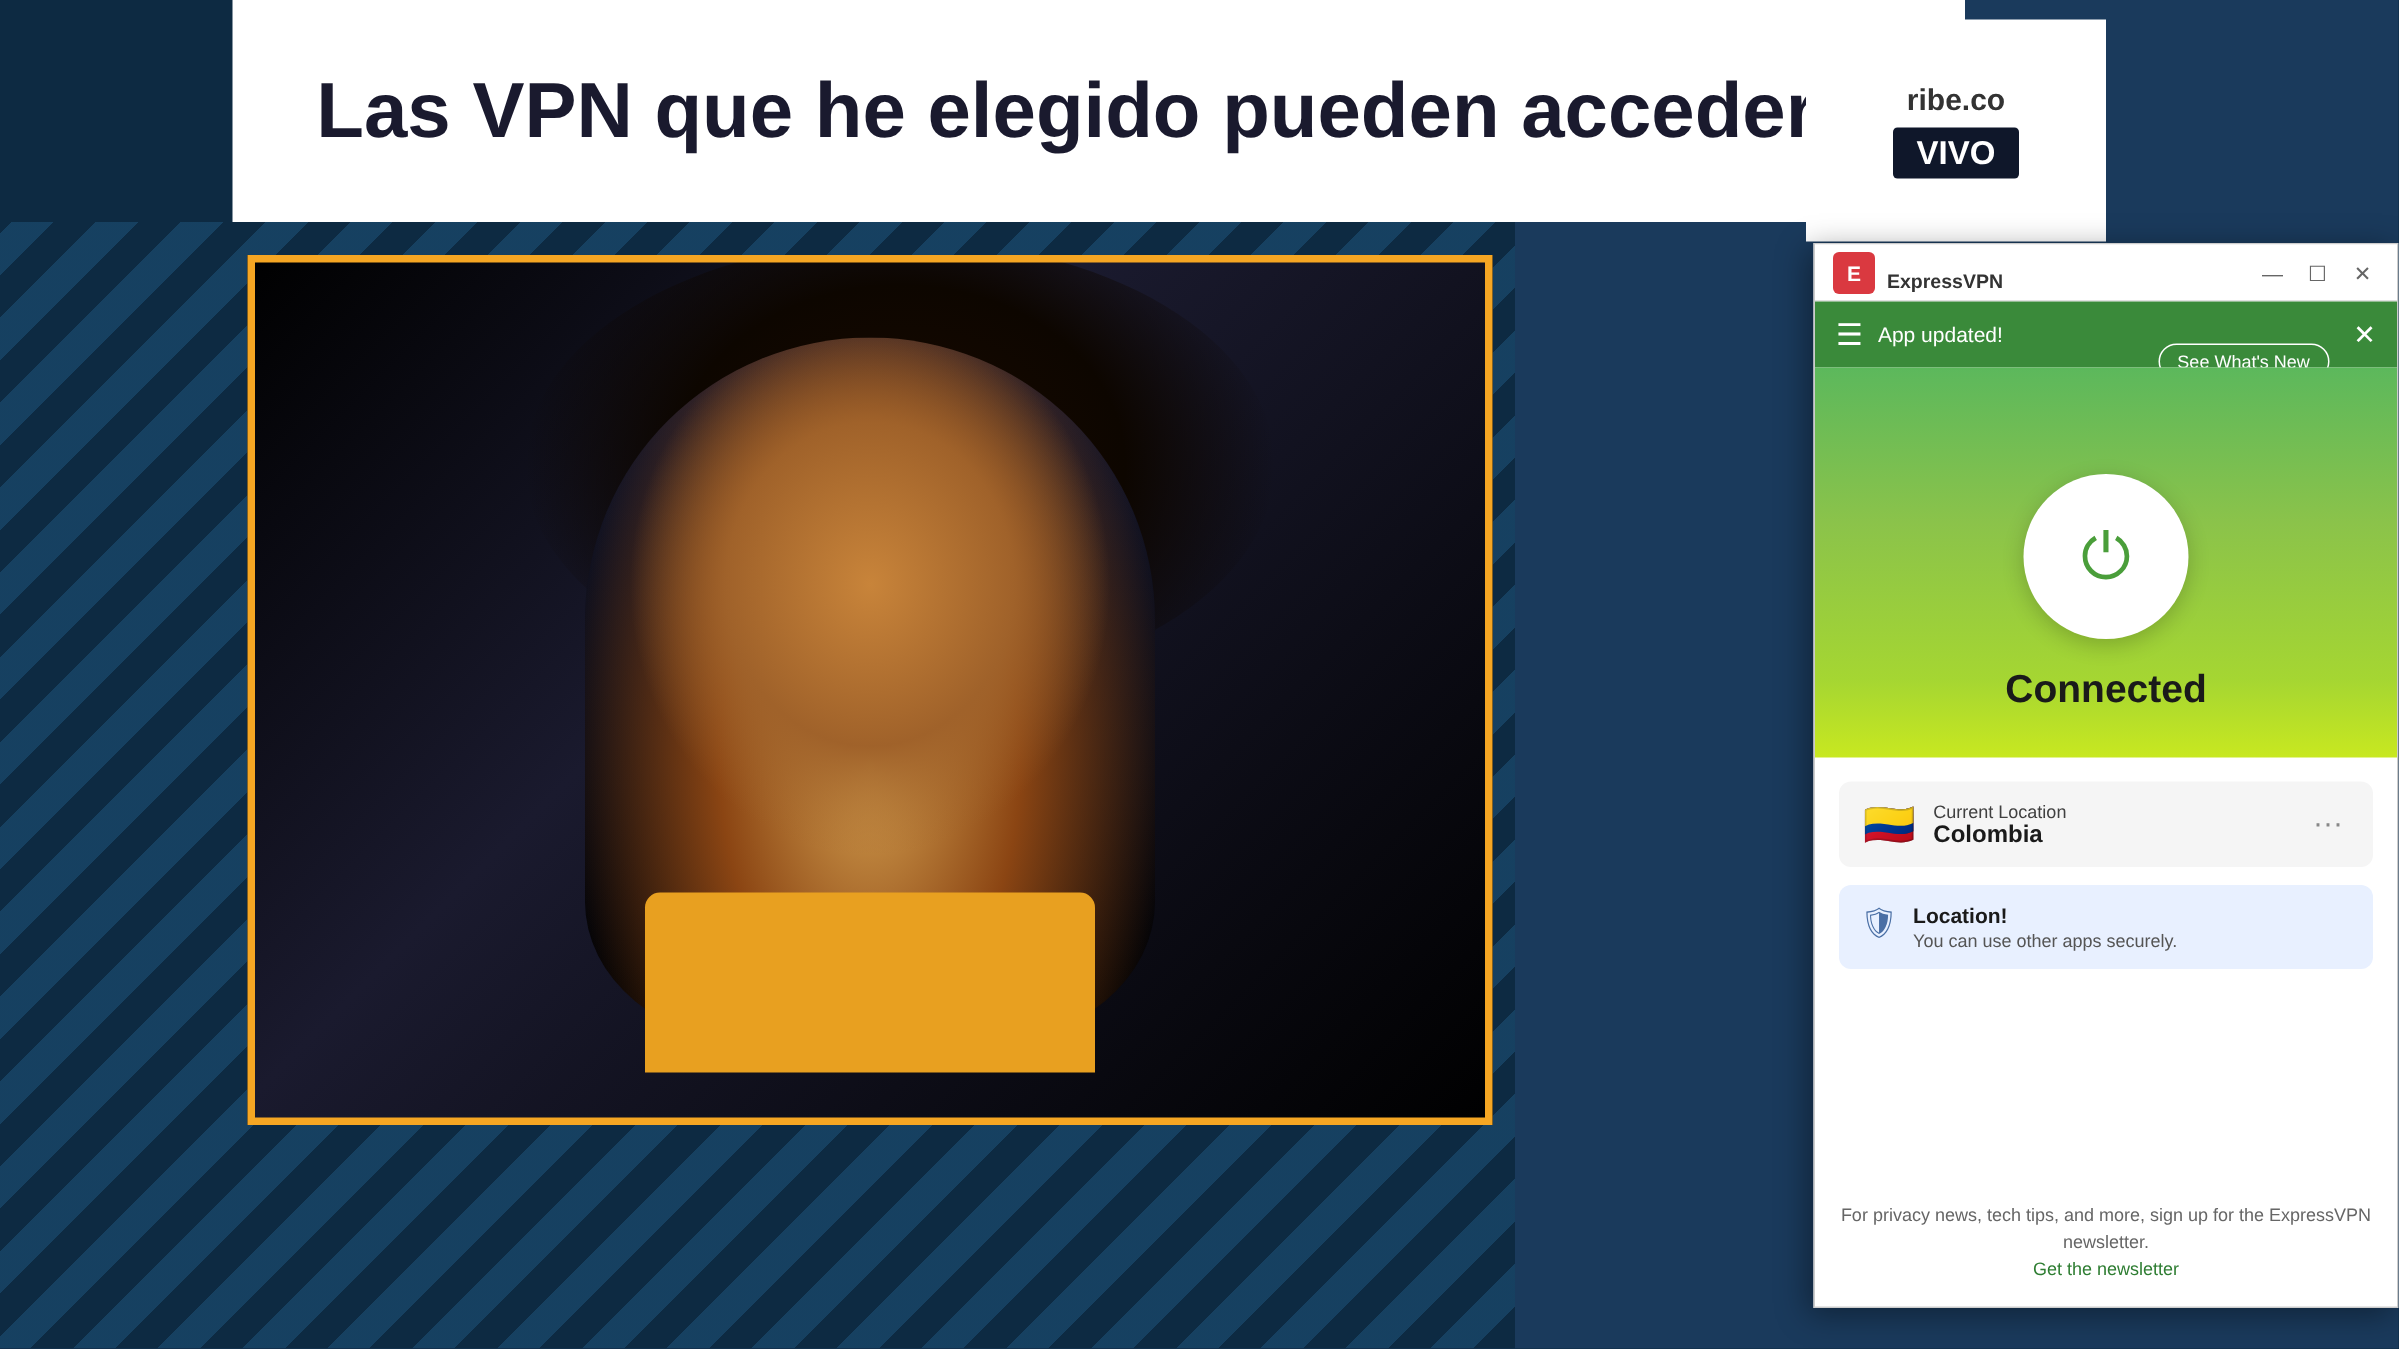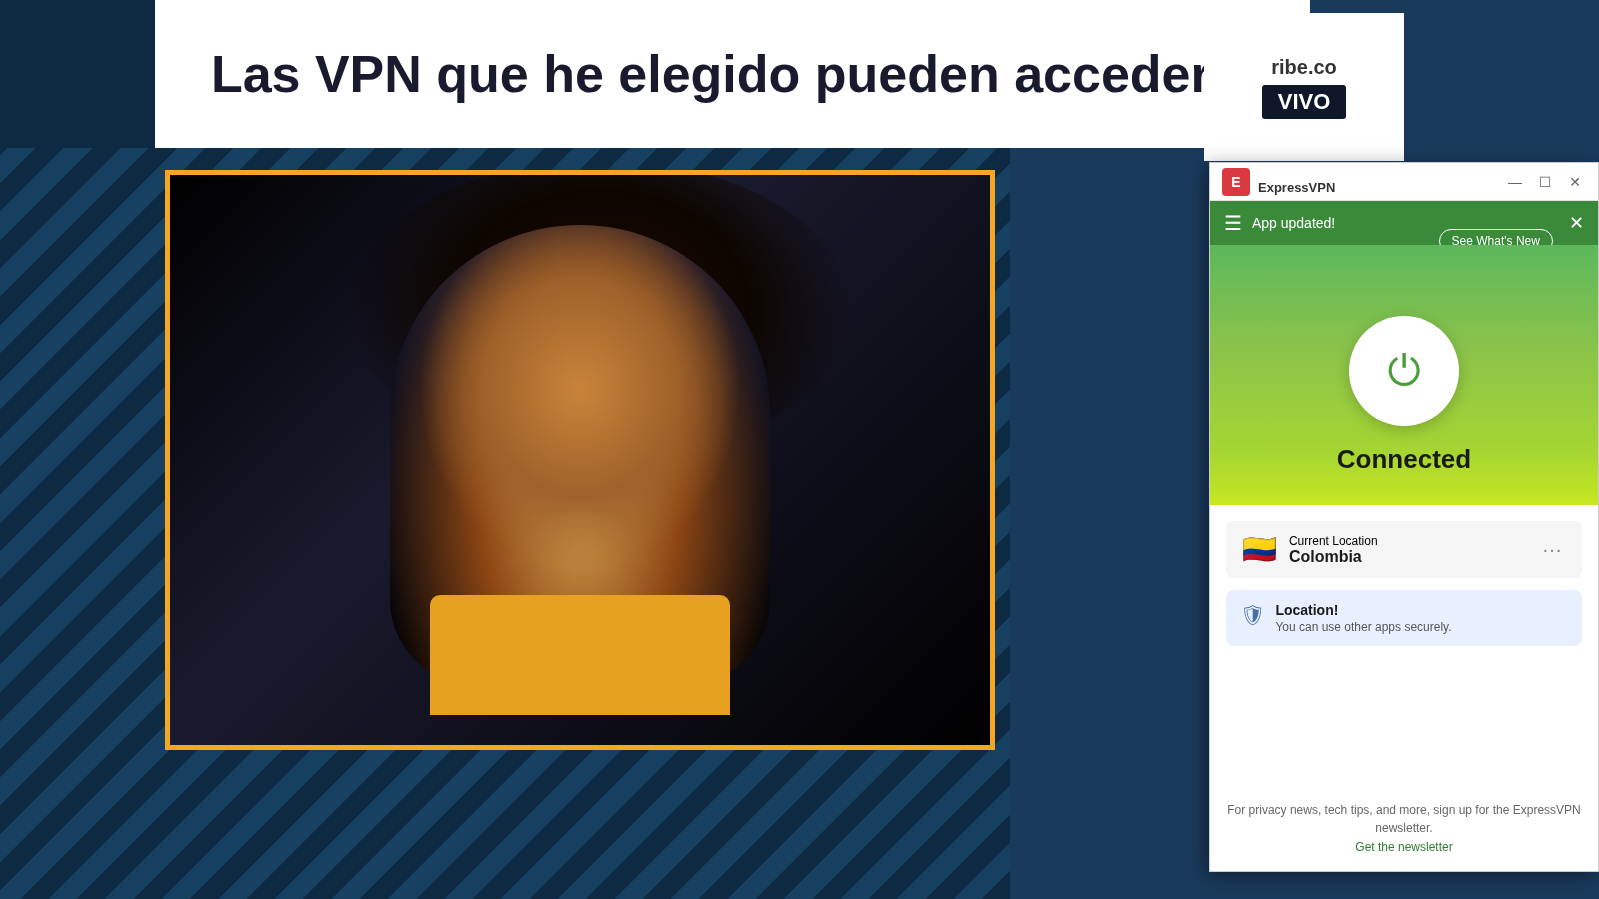--- a/index.html
+++ b/index.html
@@ -321,21 +321,21 @@
     }
     .flag-icon {
       font-size: 28px;
       flex-shrink: 0;
     }
     .location-info {
       flex: 1;
     }
     .current-location-label {
       font-size: 12px;
-      color: #000000;
+      color: #404040;
     }
     .location-name {
       font-size: 16px;
       font-weight: 600;
       color: #1a1a1a;
     }
     .more-options-btn {
       color: #888;
       font-size: 20px;
       cursor: pointer;

